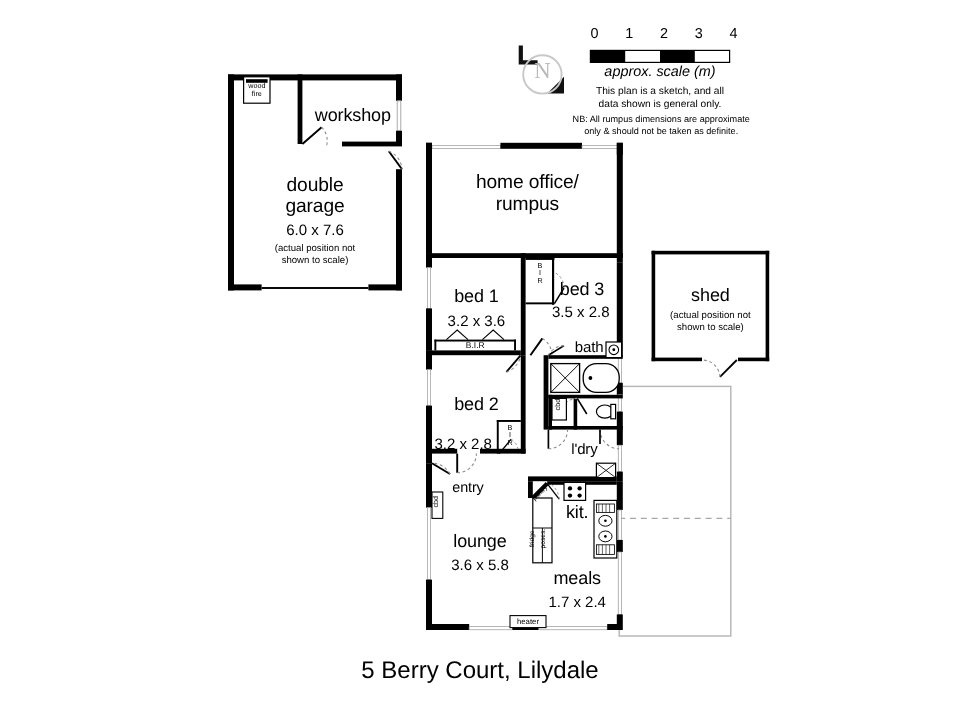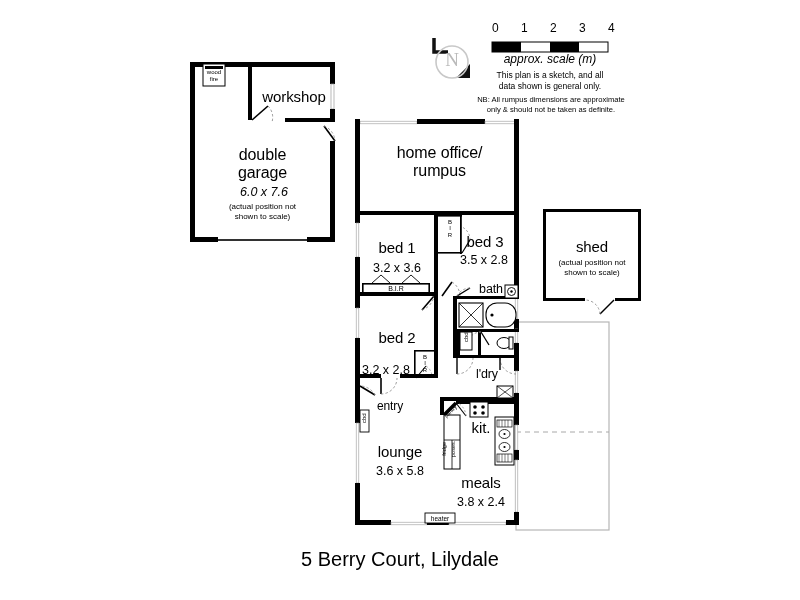--- a/index.html
+++ b/index.html
@@ -350,21 +350,21 @@
 
   <div class="txt disclaimer" style="left:480px; top:70px; width:140px;">This plan is a sketch, and all</div>
   <div class="txt disclaimer" style="left:480px; top:81px; width:140px;">data shown is general only.</div>
   <div class="txt disclaimer2" style="left:470px; top:95px; width:162px;">NB: All rumpus dimensions are approximate</div>
   <div class="txt disclaimer2" style="left:470px; top:105px; width:162px;">only &amp; should not be taken as definite.</div>
 
   <div class="txt compass-n" style="left:436px; top:50px; width:32px;">N</div>
 
   <div class="txt room-name big" style="left:195px; top:146px; width:135px;">double
 garage</div>
-  <div class="txt room-dim" style="left:184px; top:186px; width:160px;font-style:italic;">6.0 x 7.6</div>
+  <div class="txt room-dim" style="left:195px; top:186px; width:135px;">6.0 x 7.6</div>
   <div class="txt room-note" style="left:195px; top:202px; width:135px;">(actual position not
 shown to scale)</div>
 
   <div class="txt room-name" style="left:253px; top:89px; width:82px;">workshop</div>
 
   <div class="txt tiny-label" style="left:203px; top:69px; width:22px;">wood
 fire</div>
 
   <div class="txt room-name big" style="left:362px; top:144px; width:155px;">home office/
 rumpus</div>
@@ -391,21 +391,21 @@
   <div class="txt vert-label" style="left:355px; top:415px; width:18px; font-size:6px; transform:rotate(-90deg);">cbd</div>
 
   <div class="txt room-name" style="left:466px; top:368px; width:42px; font-size:12.5px;">l'dry</div>
 
   <div class="txt room-name" style="left:462px; top:420px; width:38px; font-size:15px;">kit.</div>
   <div class="txt vert-label" style="left:436px; top:409px; width:30px; font-size:5.5px; transform:rotate(-45deg);">pantry</div>
   <div class="txt vert-label" style="left:436px; top:446px; width:18px; font-size:5.5px; transform:rotate(-90deg);">fridge</div>
   <div class="txt vert-label" style="left:445px; top:446px; width:18px; font-size:5.5px; transform:rotate(-90deg);">poses.</div>
 
   <div class="txt room-name" style="left:448px; top:475px; width:66px;">meals</div>
-  <div class="txt room-dim" style="left:448px; top:496px; width:66px;">3.8 x 2.4</div>
+  <div class="txt room-dim" style="left:448px; top:496px; width:66px;">1.7 x 2.4</div>
 
   <div class="txt room-name" style="left:362px; top:444px; width:76px;">lounge</div>
   <div class="txt room-dim" style="left:362px; top:465px; width:76px;">3.6 x 5.8</div>
 
   <div class="txt room-name" style="left:368px; top:400px; width:44px; font-size:12px;">entry</div>
 
   <div class="txt tiny-label" style="left:425px; top:515px; width:30px; font-size:6.5px;">heater</div>
 
 
   <div class="txt room-name" style="left:546px; top:239px; width:92px;">shed</div>

